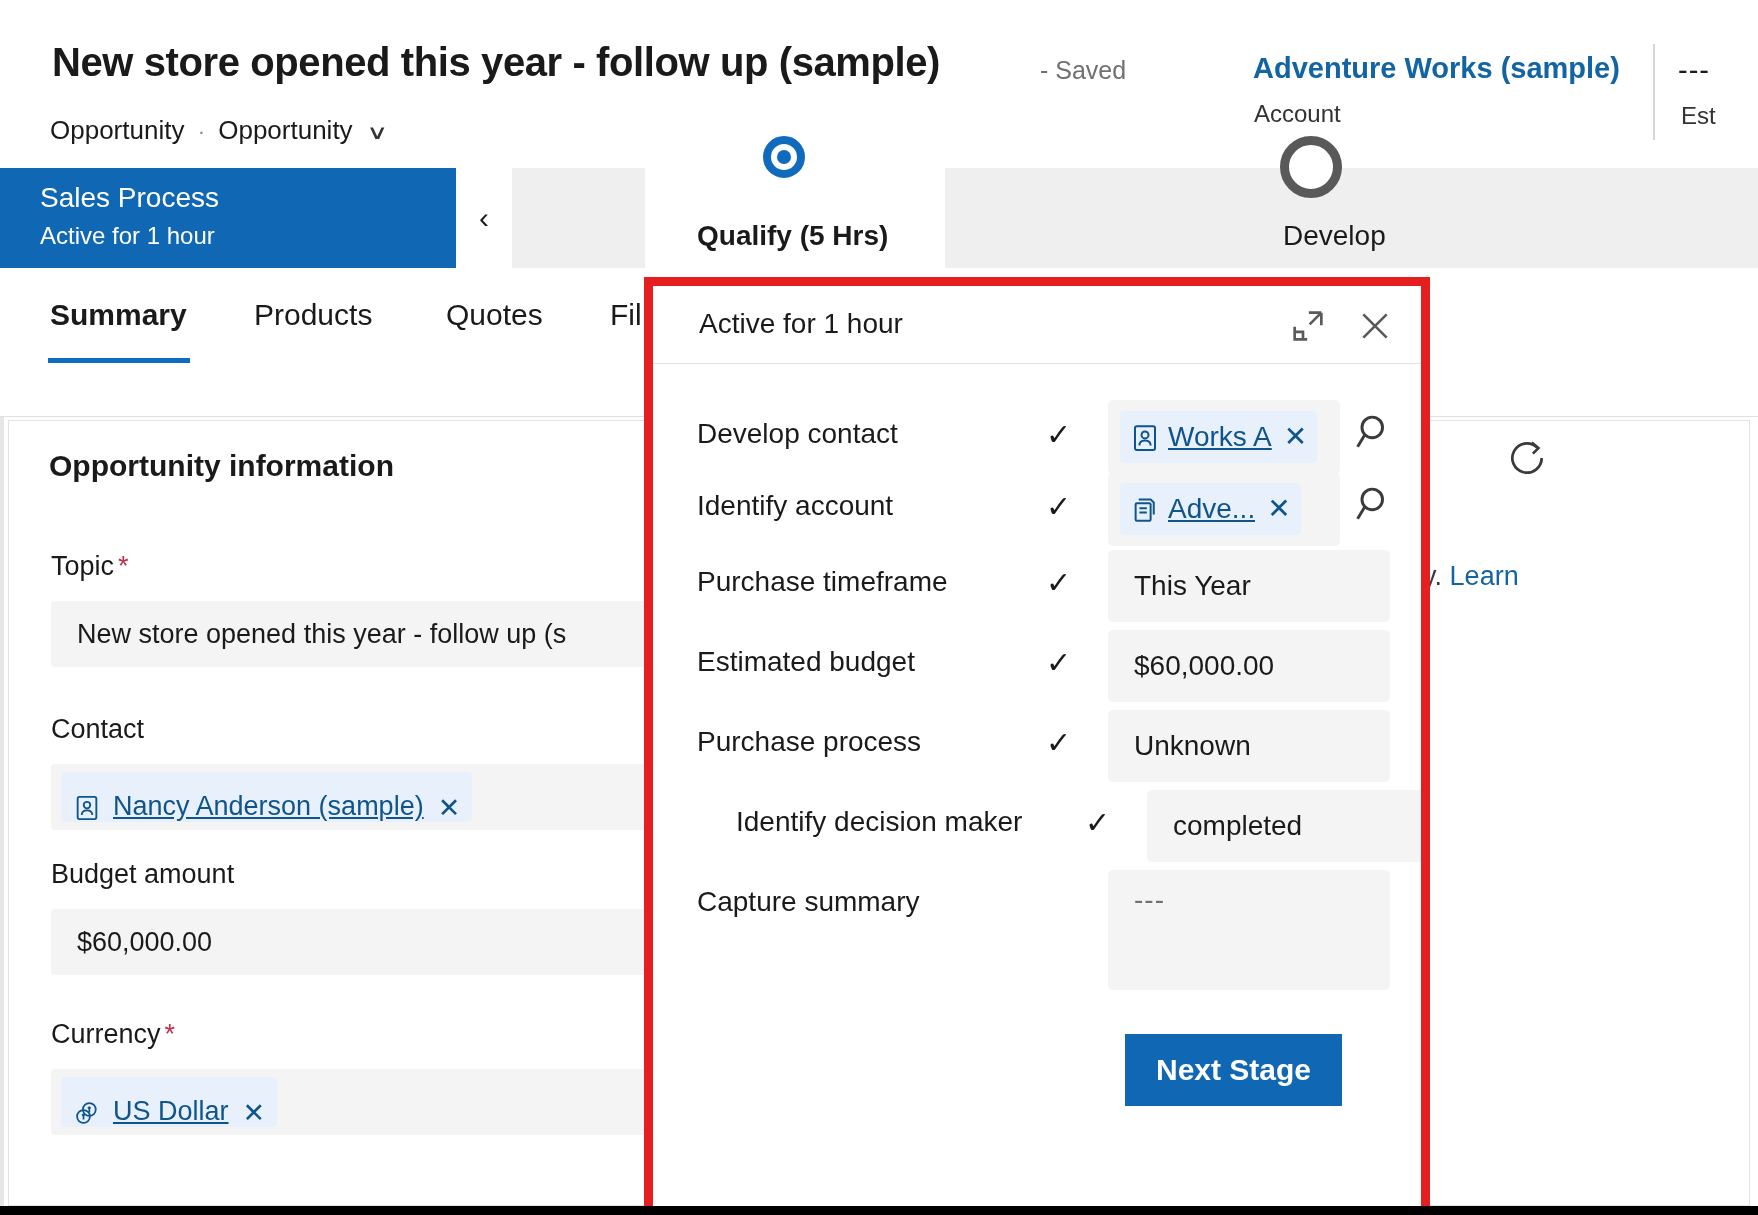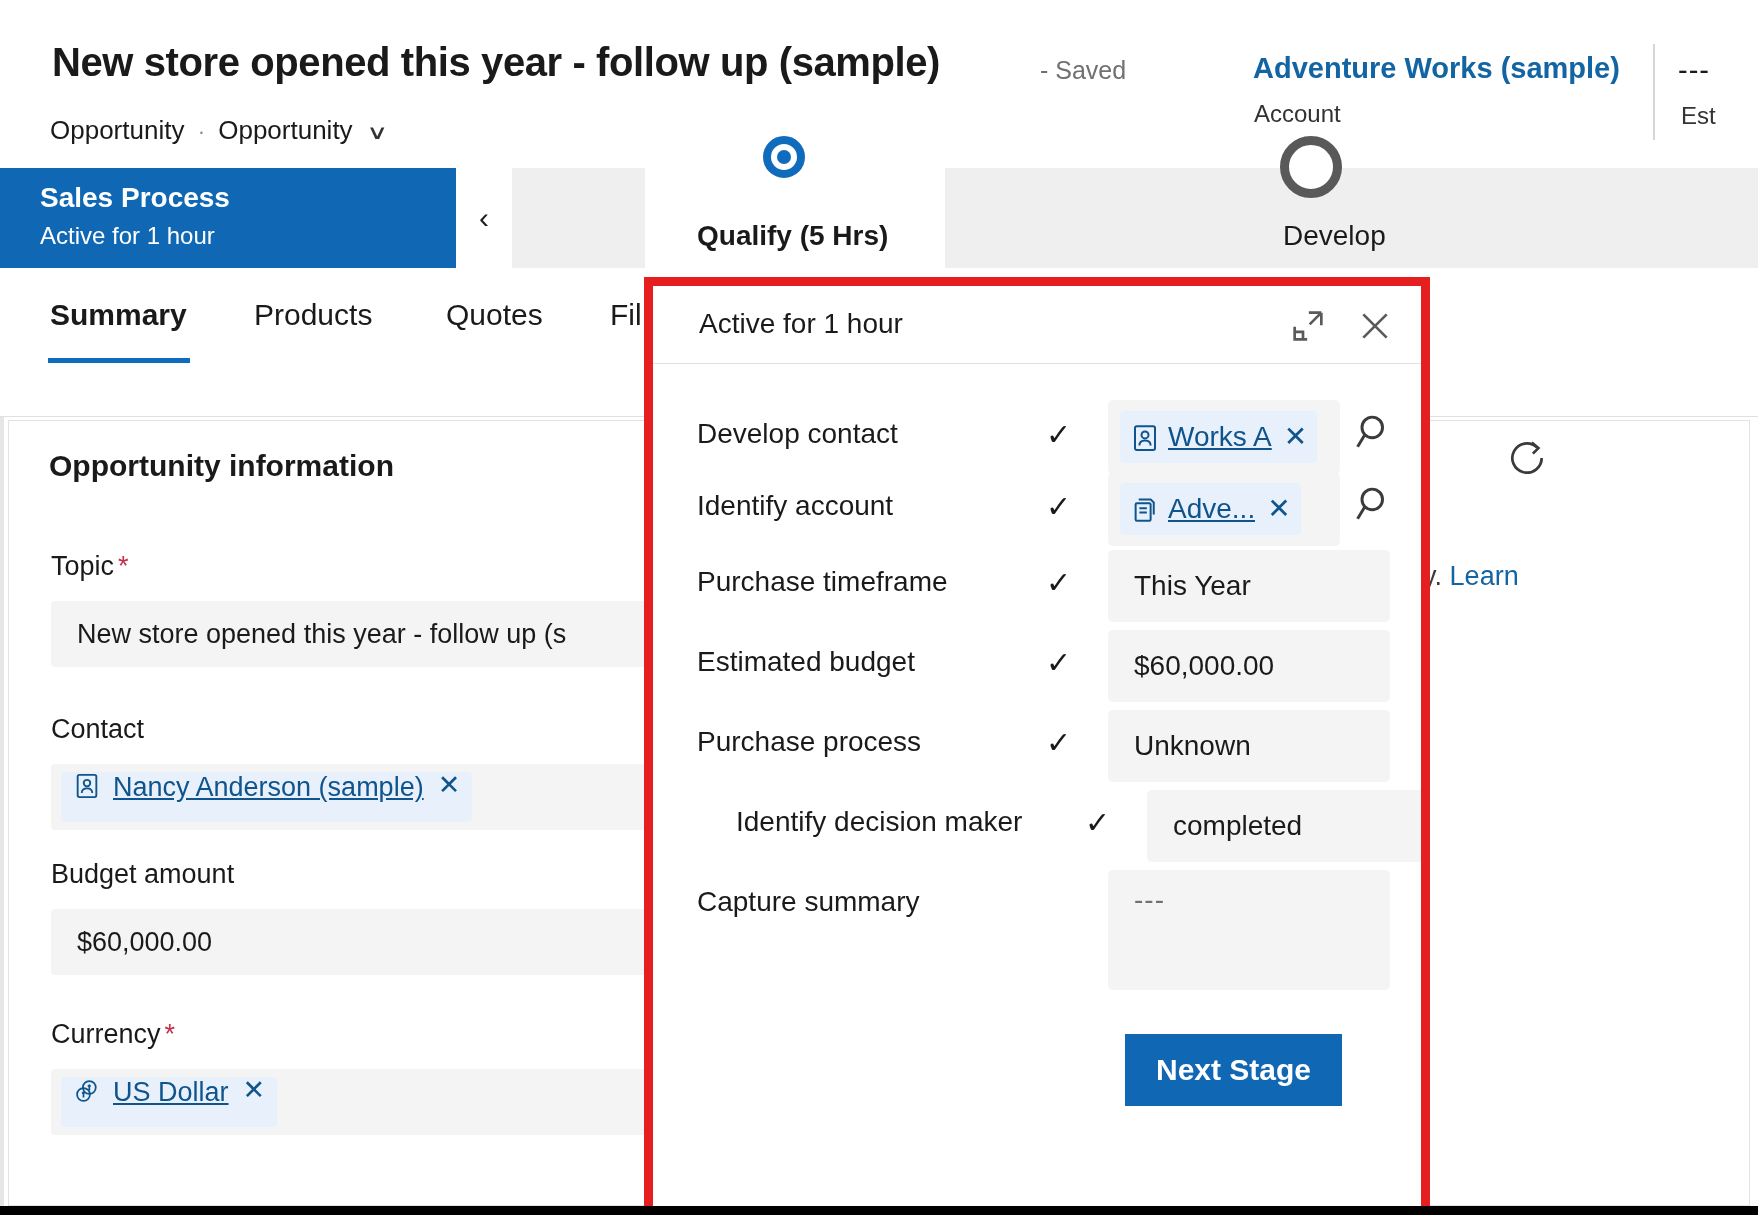--- a/index.html
+++ b/index.html
@@ -128,21 +128,21 @@
     position: absolute;
     left: 0; top: 0;
     width: 456px; height: 100px;
     background: #1068b5;
     color: #ffffff;
   }
   #bpf-stage-title {
     position: absolute;
     left: 40px; top: 14px;
     font-size: 28px;
-    font-weight: bold;
+    font-weight: normal;
   }
   #bpf-stage-sub {
     position: absolute;
     left: 40px; top: 54px;
     font-size: 24px;
     font-weight: normal;
   }
   #bpf-collapse {
     position: absolute;
     left: 456px; top: 0;
@@ -267,21 +267,21 @@
     border-radius: 4px;
     display: flex;
     align-items: center;
     font-size: 27px;
     color: #1a1a1a;
     box-sizing: border-box;
     padding-left: 26px;
   }
   .lookup-chip {
     display: inline-flex;
-    align-items: flex-start;
+    align-items: flex-end;
     background: #e8f1fb;
     border-radius: 4px;
     height: 50px;
     padding: 0 12px 0 12px;
     margin-left: 0px;
   }
   .lookup-chip .chip-text {
     color: #0f548c;
     text-decoration: underline;
     font-size: 27px;

